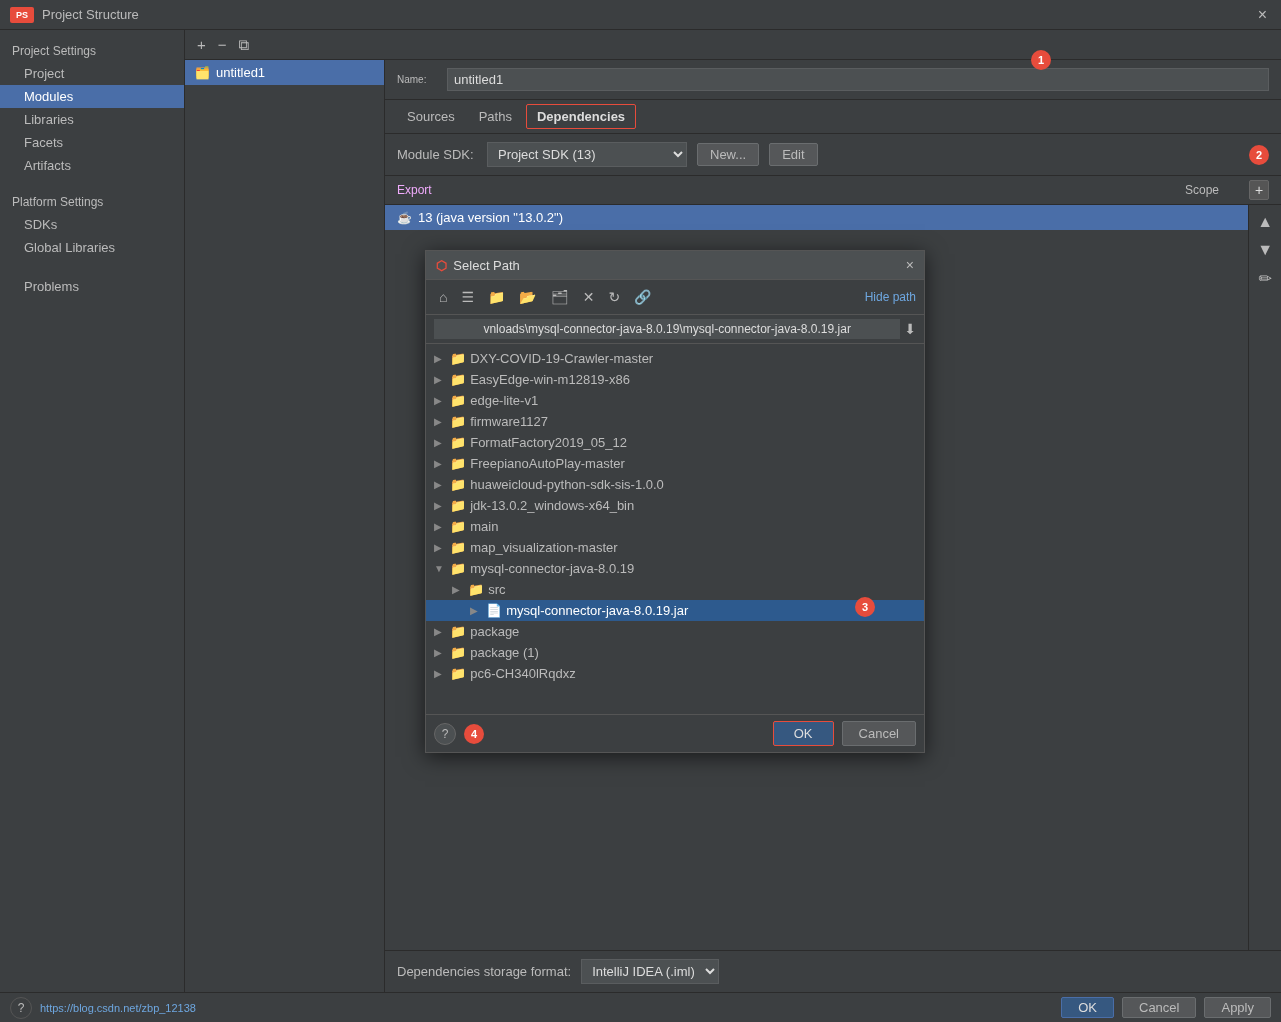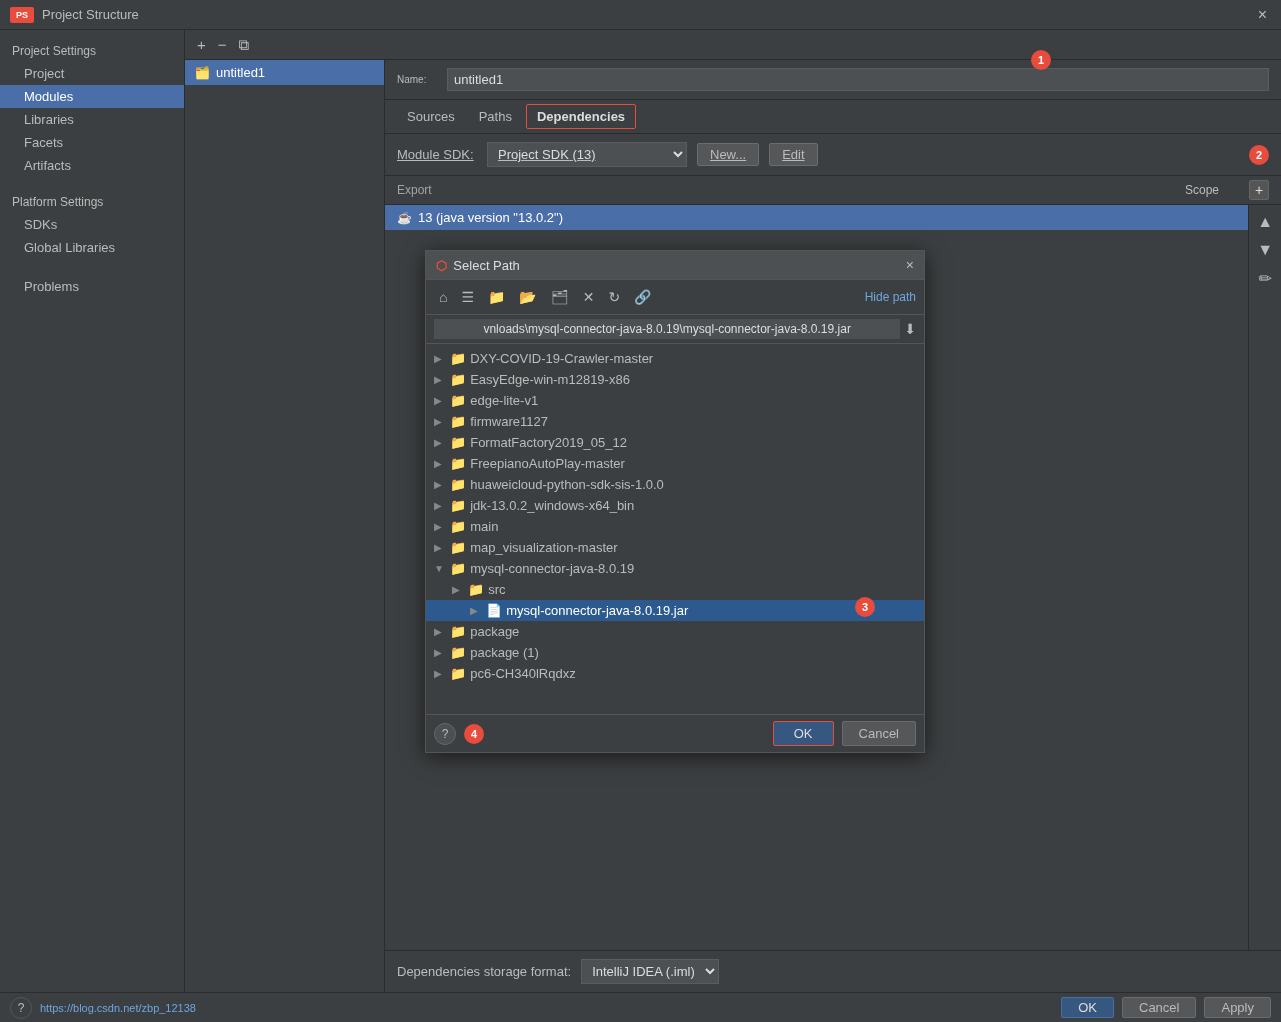--- a/index.html
+++ b/index.html
@@ -156,21 +156,20 @@
       border: 1px solid #e74c3c;
       font-weight: bold;
     }
 
     .sdk-row {
       display: flex;
       align-items: center;
       padding: 8px 12px;
       gap: 10px;
       border-bottom: 1px solid #2b2b2b;
-      text-decoration: underline;
     }
     .sdk-label { color: #bbb; font-size: 13px; min-width: 80px; }
     .sdk-select {
       background: #4c5052;
       border: 1px solid #5a5d5f;
       color: #ddd;
       padding: 3px 6px;
       font-size: 13px;
       cursor: pointer;
       min-width: 200px;
@@ -509,21 +508,21 @@
               <option>Project SDK (13)</option>
             </select>
             <button class="sdk-btn">New...</button>
             <button class="sdk-btn">Edit</button>
             <div style="position:relative; margin-left: auto;">
               <span class="number-badge">2</span>
             </div>
           </div>
 
           <div class="dep-header-row">
-            <span style="flex:1; color:#a3a3a3; font-size:12px;">Export</span>
+            <span style="flex:1; color:#f0abfc; font-size:12px;">Export</span>
             <span style="color:#bbb; font-size:12px; margin-right: 30px;">Scope</span>
             <button class="side-btn" style="background:#555; border:1px solid #666; color:#ddd; font-size:14px; width:20px; height:20px; display:flex; align-items:center; justify-content:center; cursor:pointer;">+</button>
           </div>
 
           <div style="display:flex; align-items:stretch; flex:1; overflow:hidden; position:relative;">
             <div class="dep-section">
               <div class="dep-row">
                 <span class="dep-row-icon">☕</span>
                 <span>13 (java version "13.0.2")</span>
               </div>

